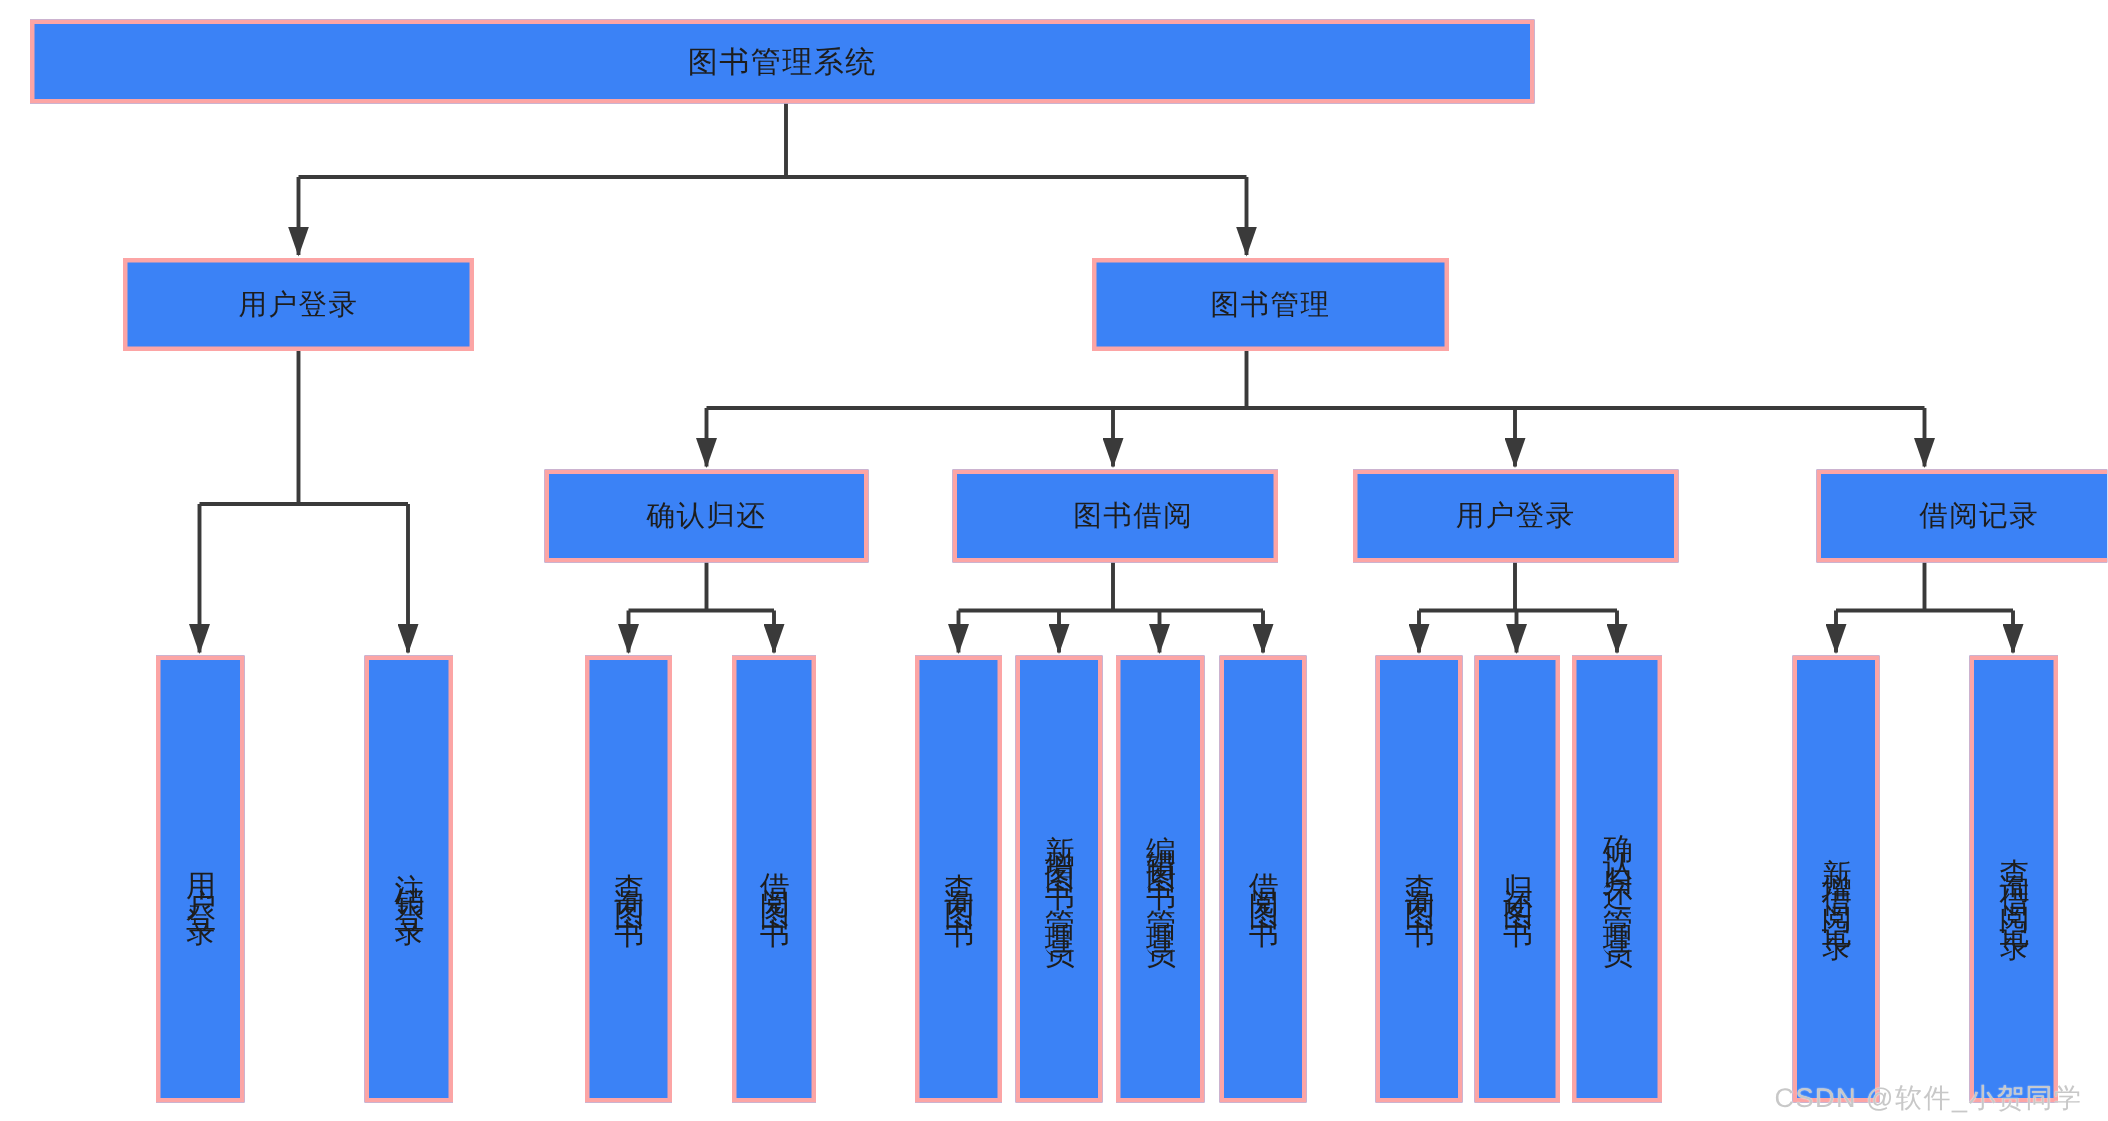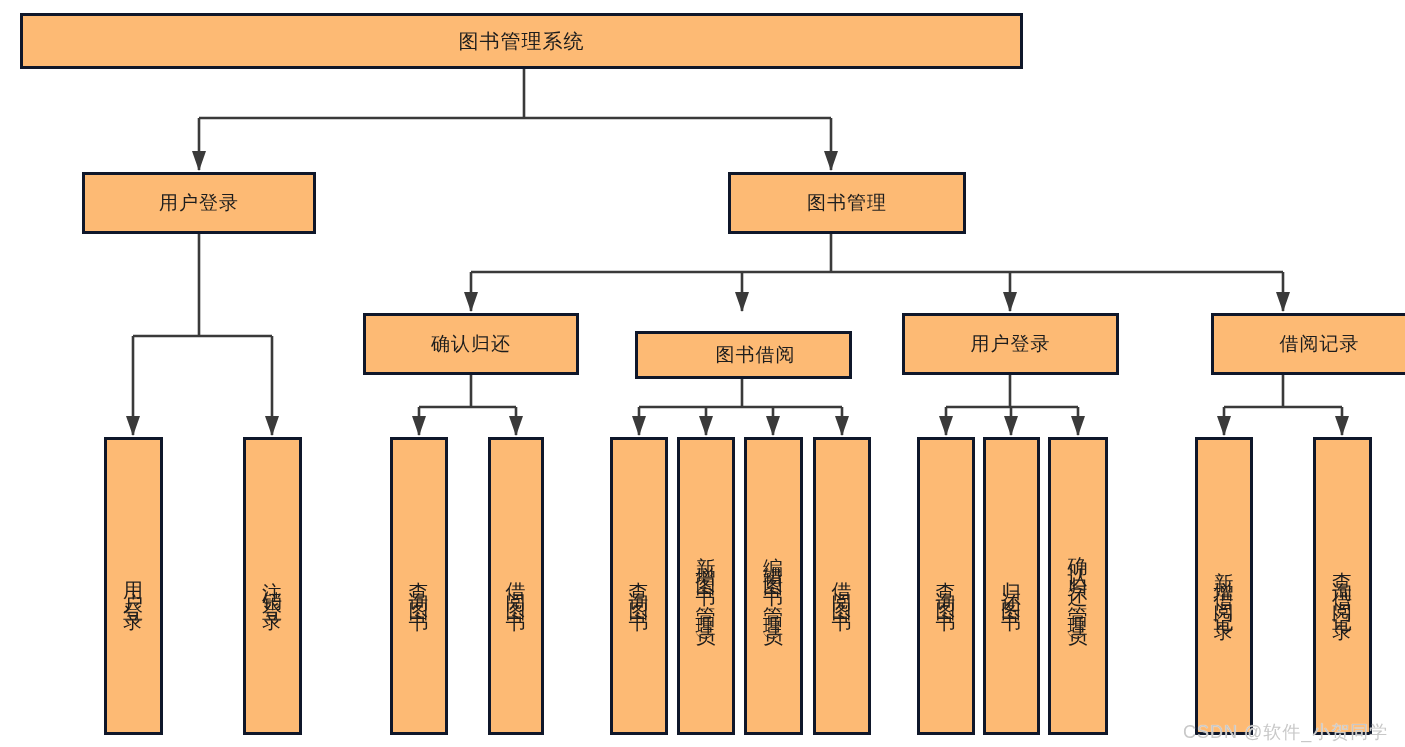--- a/index.html
+++ b/index.html
@@ -12,22 +12,22 @@
     overflow: hidden;
   }
   #connectors {
     position: absolute;
     left: 0; top: 0;
     width: 1405px; height: 747px;
   }
   .node {
     position: absolute;
     box-sizing: border-box;
-    border: 3px solid #0f172a;
-    background: #fdba74;
+    border: 3px solid #fca5a5;
+    background: #3b82f6;
     color: #1d1d1d;
     display: flex;
     align-items: center;
     justify-content: center;
     text-align: center;
   }
   .node.h {
     font-size: 19px;
     letter-spacing: 1px;
     white-space: nowrap;
@@ -100,21 +100,21 @@
       <line x1="1342" y1="407" x2="1342" y2="435" marker-end="url(#arr)"></line>
     </g>
   </svg>
 
   <div class="node h root" style="left:20px; top:13px; width:1003px; height:56px;">图书管理系统</div>
 
   <div class="node h" style="left:82px; top:172px; width:234px; height:62px;">用户登录</div>
   <div class="node h" style="left:712px; top:172px; width:238px; height:62px;margin-left:16px;">图书管理</div>
 
   <div class="node h" style="left:363px; top:313px; width:216px; height:62px;">确认归还</div>
-  <div class="node h" style="left:635px; top:331px; width:217px; height:48px;padding-left:24px;">图书借阅</div>
+  <div class="node h" style="left:635px; top:313px; width:217px; height:62px;padding-left:24px;">图书借阅</div>
   <div class="node h" style="left:902px; top:313px; width:217px; height:62px;">用户登录</div>
   <div class="node h" style="left:1176px; top:313px; width:217px; height:62px;margin-left:35px;">借阅记录</div>
 
   <div class="node v" style="left:104px; top:437px; width:59px; height:298px;">用户登录</div>
   <div class="node v" style="left:243px; top:437px; width:59px; height:298px;">注销登录</div>
 
   <div class="node v" style="left:390px; top:437px; width:58px; height:298px;">查询图书</div>
   <div class="node v" style="left:488px; top:437px; width:56px; height:298px;">借阅图书</div>
 
   <div class="node v" style="left:610px; top:437px; width:58px; height:298px;">查询图书</div>

